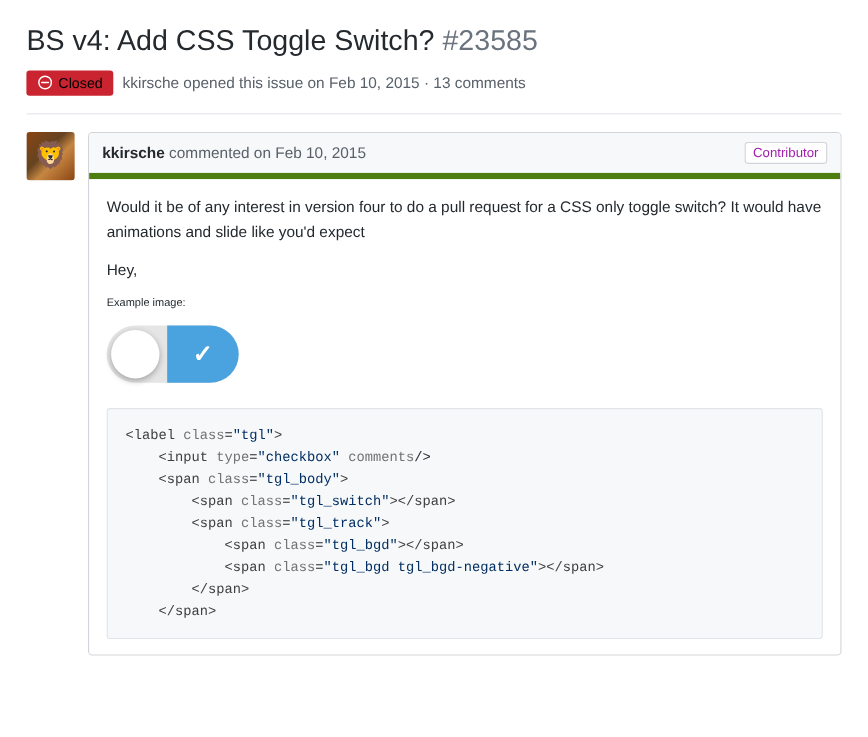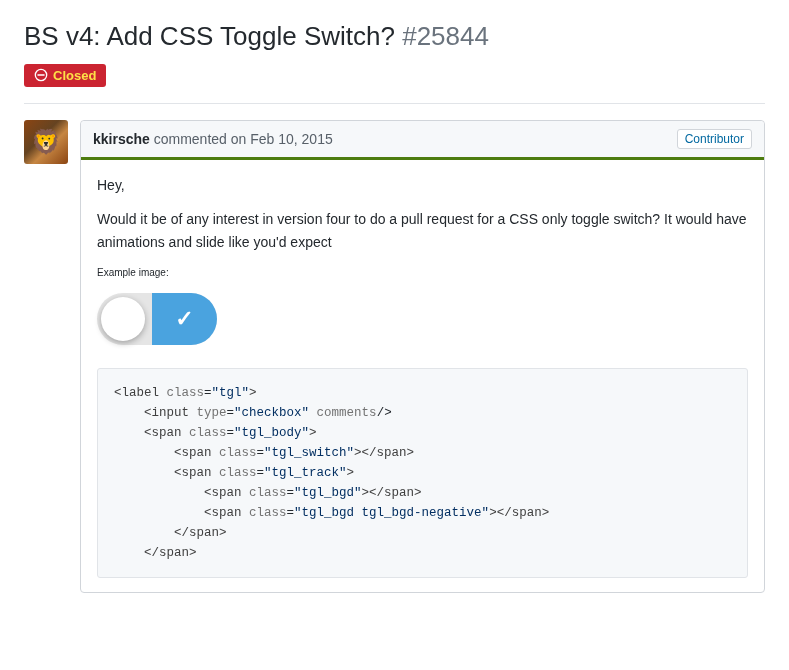--- a/index.html
+++ b/index.html
@@ -31,23 +31,23 @@
       margin-bottom: 16px;
       padding-bottom: 16px;
       border-bottom: 1px solid #e1e4e8;
     }
 
     .closed-badge {
       display: inline-flex;
       align-items: center;
       gap: 5px;
       background: #cb2431;
-      color: #fde047;
+      color: #000000;
       font-size: 13px;
-      font-weight: 700;
+      font-weight: 400;
       padding: 4px 10px;
       border-radius: 3px;
     }
 
     .closed-badge .badge-icon {
       display: inline-block;
       width: 14px;
       height: 14px;
     }
 
@@ -87,38 +87,38 @@
       border-radius: 4px;
       background: #fff;
     }
 
     .comment-header {
       display: flex;
       justify-content: space-between;
       align-items: center;
       padding: 8px 12px;
       background: #f6f8fa;
-      border-bottom: 3px solid #4d7c0f;
+      border-bottom: 6px solid #4d7c0f;
       border-radius: 4px 4px 0 0;
     }
 
     .comment-header-left {
       font-size: 14px;
       color: #586069;
     }
 
     .comment-header-left strong {
       color: #24292e;
       font-weight: 600;
     }
 
     .contributor-badge {
       background: #fff;
       border: 1px solid #d1d5da;
-      color: #0369a1;
+      color: #a21caf;
       font-size: 12px;
       padding: 2px 7px;
       border-radius: 3px;
     }
 
     .comment-body {
       padding: 14px 16px;
     }
 
     .comment-body p {
@@ -197,56 +197,57 @@
 
     .code-block .hl-tag { color: #404040; }
     .code-block .hl-attr { color: #737373; }
     .code-block .hl-string { color: #032f62; }
   </style>
 </head>
 <body>
 
 <h1 class="page-title">
   <span>BS v4: Add CSS Toggle Switch?</span>
-  <span class="issue-number">#25844</span>
+  <span class="issue-number">#23585</span>
 </h1>
 
 <div class="issue-meta">
   <span class="closed-badge">
 
     <span class="badge-icon">
       <svg viewBox="0 0 16 16" width="14" height="14" fill="white" xmlns="http://www.w3.org/2000/svg">
         <circle cx="8" cy="8" r="6.5" stroke="white" stroke-width="1.5" fill="none"></circle>
         <line x1="4.5" y1="8" x2="11.5" y2="8" stroke="white" stroke-width="1.5" stroke-linecap="round"></line>
       </svg>
     </span>
     <span>Closed</span>
   </span>
+  <span class="issue-meta-text">kkirsche opened this issue on Feb 10, 2015 · 13 comments</span>
 </div>
 
 <div class="comment-wrapper">
 
   <div class="avatar">
     <div class="avatar-img">🦁</div>
   </div>
 
   <div class="comment-box">
 
     <div class="comment-header">
       <div class="comment-header-left">
         <strong>kkirsche</strong>
         <span> commented on </span>
         <span>Feb 10, 2015</span>
       </div>
       <span class="contributor-badge">Contributor</span>
     </div>
 
     <div class="comment-body">
+      <p>Would it be of any interest in version four to do a pull request for a CSS only toggle switch? It would have animations and slide like you'd expect</p>
       <p>Hey,</p>
-      <p>Would it be of any interest in version four to do a pull request for a CSS only toggle switch? It would have animations and slide like you'd expect</p>
 
       <p class="example-label">Example image:</p>
 
       <div class="toggle-container">
         <div class="toggle-switch">
           <div class="toggle-knob-left"></div>
           <div class="toggle-right">
             <span class="checkmark">✓</span>
           </div>
         </div>

